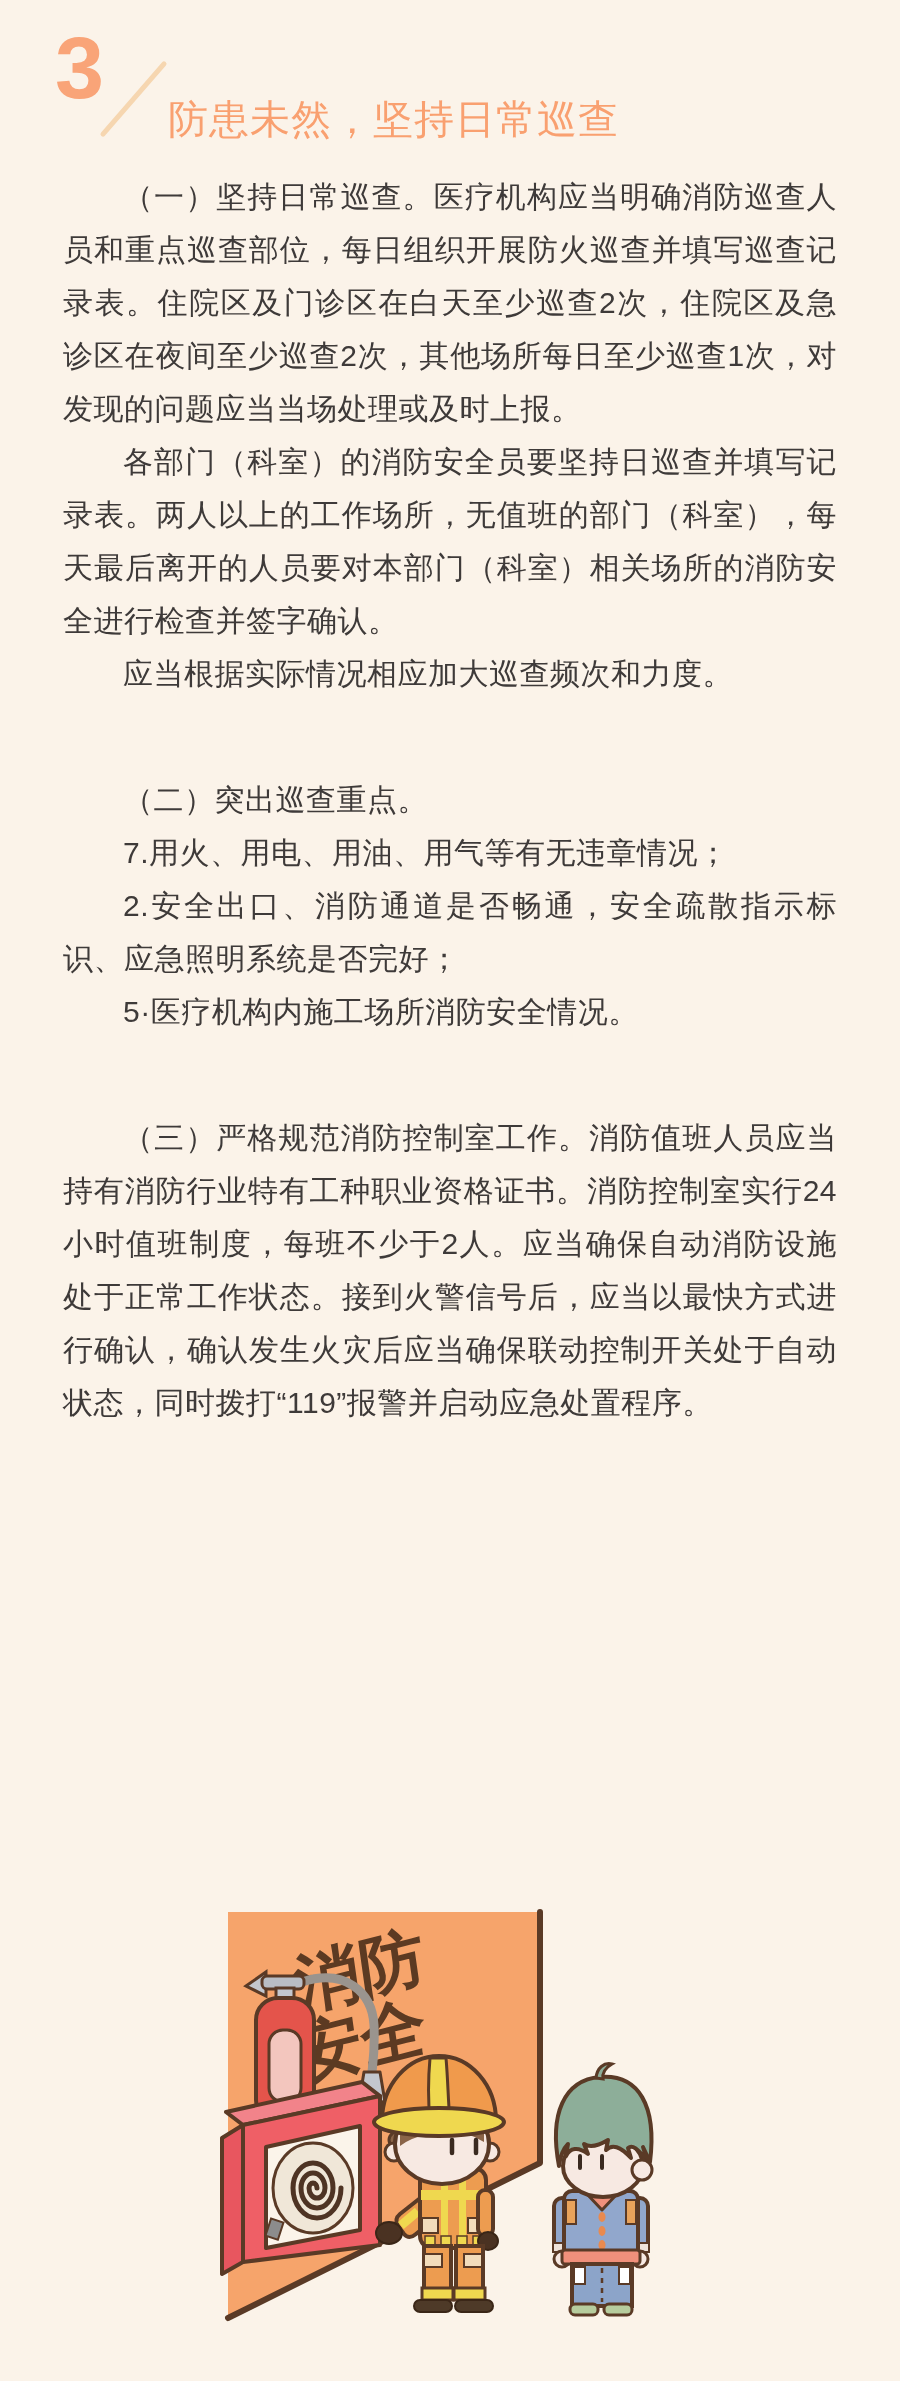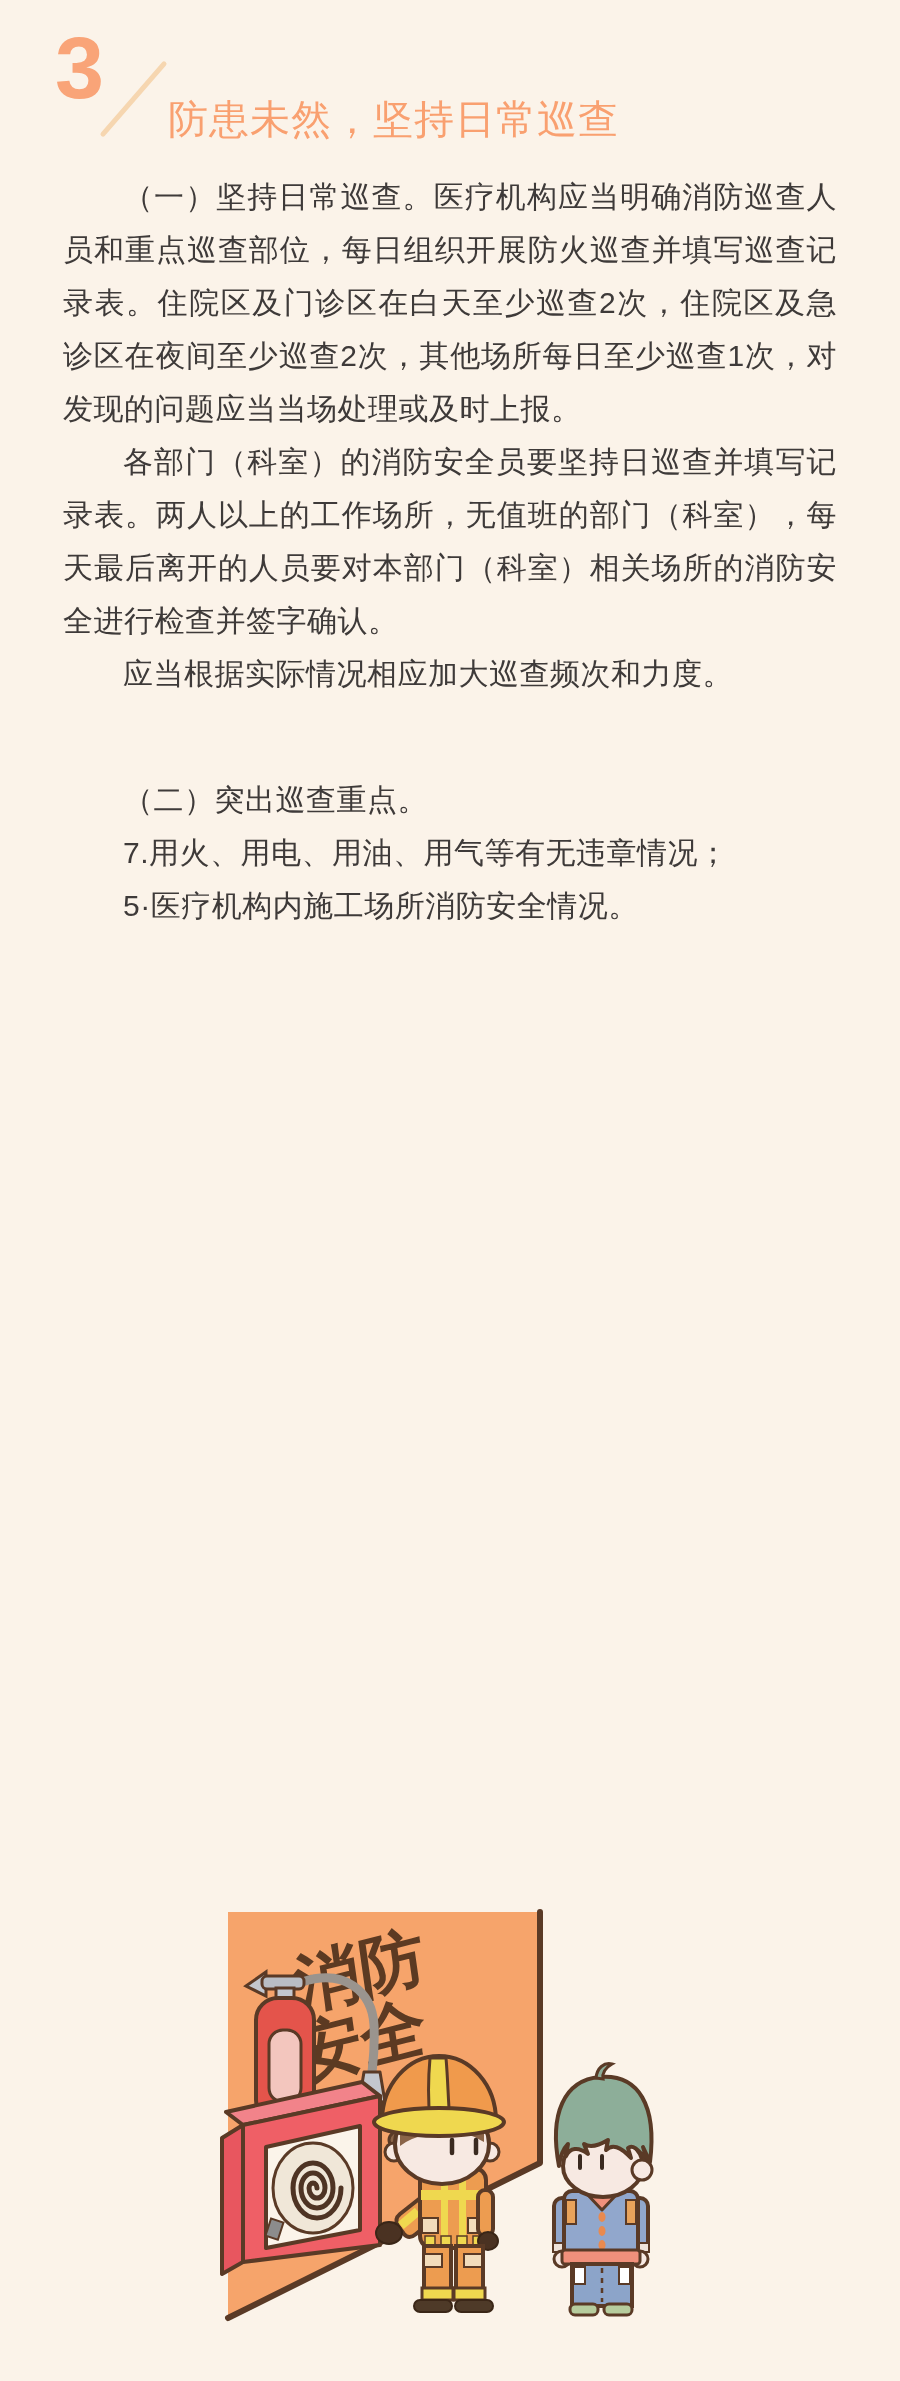--- a/index.html
+++ b/index.html
@@ -76,21 +76,23 @@
   <div class="hero-number">3</div>
   <div class="hero-slash"></div>
   <div class="hero-title">防患未然，坚持日常巡查</div>
 
   <div class="article">
       <p class="para">（一）坚持日常巡查。医疗机构应当明确消防巡查人员和重点巡查部位，每日组织开展防火巡查并填写巡查记录表。住院区及门诊区在白天至少巡查2次，住院区及急诊区在夜间至少巡查2次，其他场所每日至少巡查1次，对发现的问题应当当场处理或及时上报。</p>
       <p class="para">各部门（科室）的消防安全员要坚持日巡查并填写记录表。两人以上的工作场所，无值班的部门（科室），每天最后离开的人员要对本部门（科室）相关场所的消防安全进行检查并签字确认。</p>
       <p class="para">应当根据实际情况相应加大巡查频次和力度。</p>
       <p class="para gap">（二）突出巡查重点。</p>
       <p class="para">7.用火、用电、用油、用气等有无违章情况；</p>
+      <p class="para">2.安全出口、消防通道是否畅通，安全疏散指示标识、应急照明系统是否完好；</p>
       <p class="para">5·医疗机构内施工场所消防安全情况。</p>
+      <p class="para gap">（三）严格规范消防控制室工作。消防值班人员应当持有消防行业特有工种职业资格证书。消防控制室实行24小时值班制度，每班不少于2人。应当确保自动消防设施处于正常工作状态。接到火警信号后，应当以最快方式进行确认，确认发生火灾后应当确保联动控制开关处于自动状态，同时拨打“119”报警并启动应急处置程序。</p>
     </div>
 
   <div class="illustration">
     <svg viewBox="0 0 900 481" width="900" height="481" xmlns="http://www.w3.org/2000/svg">
 
       <g>
         <polygon points="228,12 540,12 540,263 228,418" fill="#F6A46B"></polygon>
         <polyline points="540,12 540,263 228,418" fill="none" stroke="#5A3A26" stroke-width="6" stroke-linejoin="round" stroke-linecap="round"></polyline>
       </g>
 

